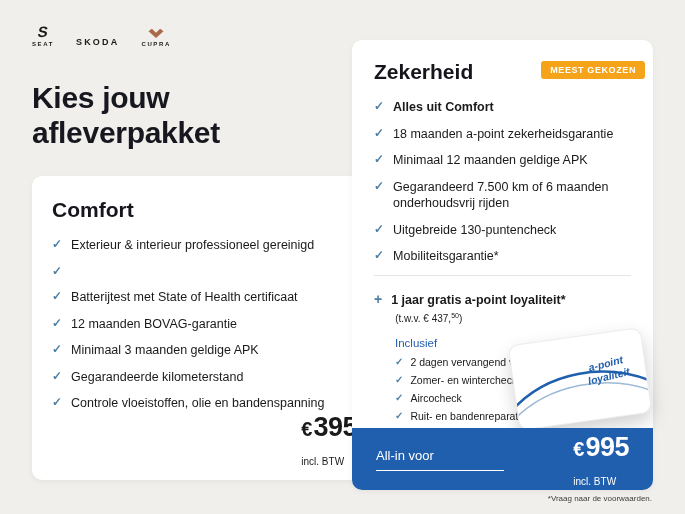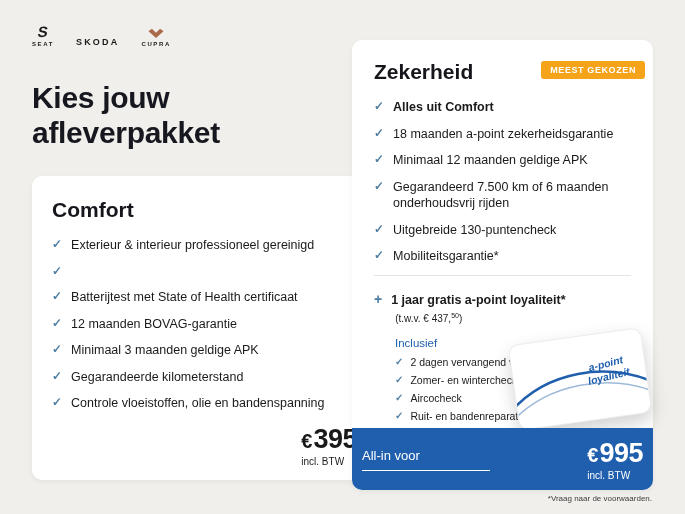--- a/index.html
+++ b/index.html
@@ -23,21 +23,21 @@
   .card h2 { margin:0 0 15px; font-size:21px; font-weight:700; color:#15151c; }
 
   .checklist { list-style:none; margin:0; padding:0; }
   .checklist li { display:flex; gap:9px; font-size:12.5px; line-height:1.32; margin-bottom:10px; }
   .chk { color:#4d7ea3; font-weight:700; font-size:12px; flex:0 0 auto; }
   .bold-item { font-weight:700; }
 
   .price { position:absolute; right:20px; bottom:13px; }
   .price-line .cur { font-size:20px; font-weight:600; margin-right:1px; }
   .price-line .amt { font-size:27px; font-weight:700; letter-spacing:-0.5px; }
-  .price-note { font-size:10px; margin-top:1px; }
+  .price-note { font-size:10px; margin-top:13px; }
 
   .badge { position:absolute; top:21px; right:8px; background:#f5a318; color:#fff;
            font-size:9px; font-weight:700; letter-spacing:0.6px; padding:4px 9px; border-radius:3px; }
 
   .divider { border-top:1px solid #e7e5e1; margin:10px 0 14px; }
 
   .bonus-row { display:flex; gap:9px; align-items:baseline; }
   .plus { color:#4d7ea3; font-weight:700; font-size:14px; flex:0 0 auto; }
   .bonus-label { font-weight:700; font-size:12.5px;text-align:center; }
   .bonus-note { font-size:10px; margin-left:4px; white-space:nowrap; }
@@ -51,21 +51,21 @@
 
   .loyalty-card { position:absolute; right:6px; top:296px; width:132px; height:84px; background:#fff;
                   border-radius:10px; border:1px solid #ececec; box-shadow:0 8px 18px rgba(0,0,0,0.18);
                   transform:rotate(-8deg); overflow:hidden; }
   .loyalty-card svg { position:absolute; left:0; top:0; }
   .loy-text { position:absolute; right:16px; top:24px; text-align:center; color:#1f5fad;
               transform:rotate(-6deg); font-size:10.5px; font-weight:700; font-style:italic;
               line-height:1.25; display:flex; flex-direction:column; }
 
   .zeker-footer { position:absolute; left:0; bottom:0; width:100%; height:62px; background:#1f5fad;
-                  border-radius:0 0 10px 10px; box-sizing:border-box; padding:0 10px;
+                  border-radius:0 0 10px 10px; box-sizing:border-box; padding:0 24px;
                   display:flex; align-items:center; justify-content:space-between; color:#fff; }
   .footer-left { font-size:13px; }
   .footer-underline { width:128px; height:1px; background:#fff; margin-top:7px; }
   .footer-right { text-align:left; }
   .footer-right .price-note { color:#fff; }
 
   .footnote { position:absolute; right:33px; top:494px; font-size:8px; color:#3c3c3c; }
 </style>
 </head>
 <body>

